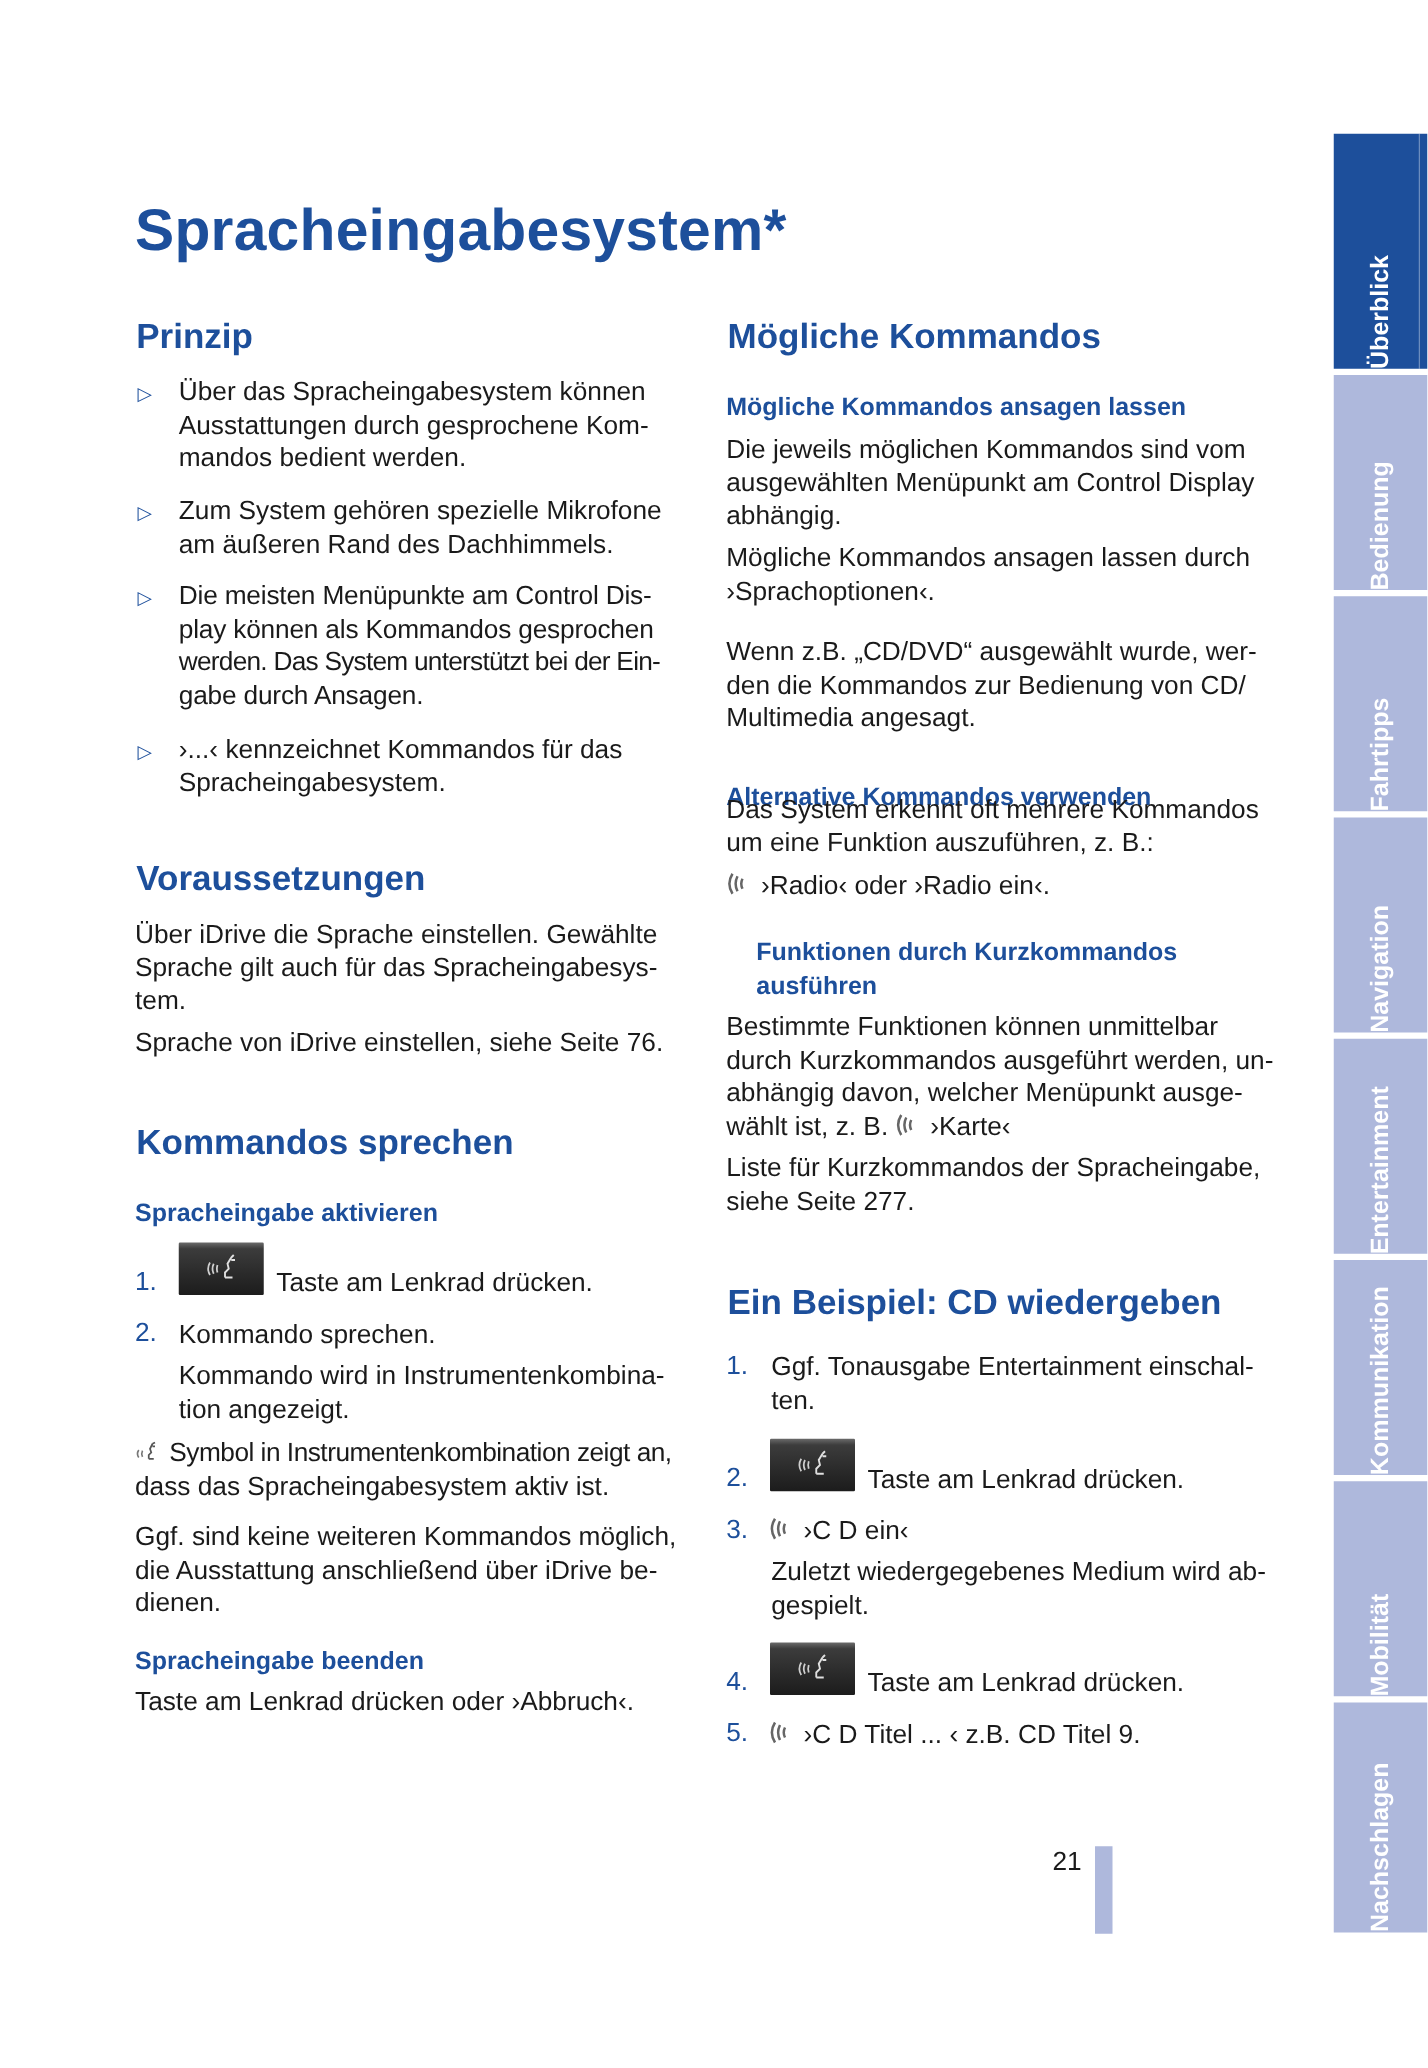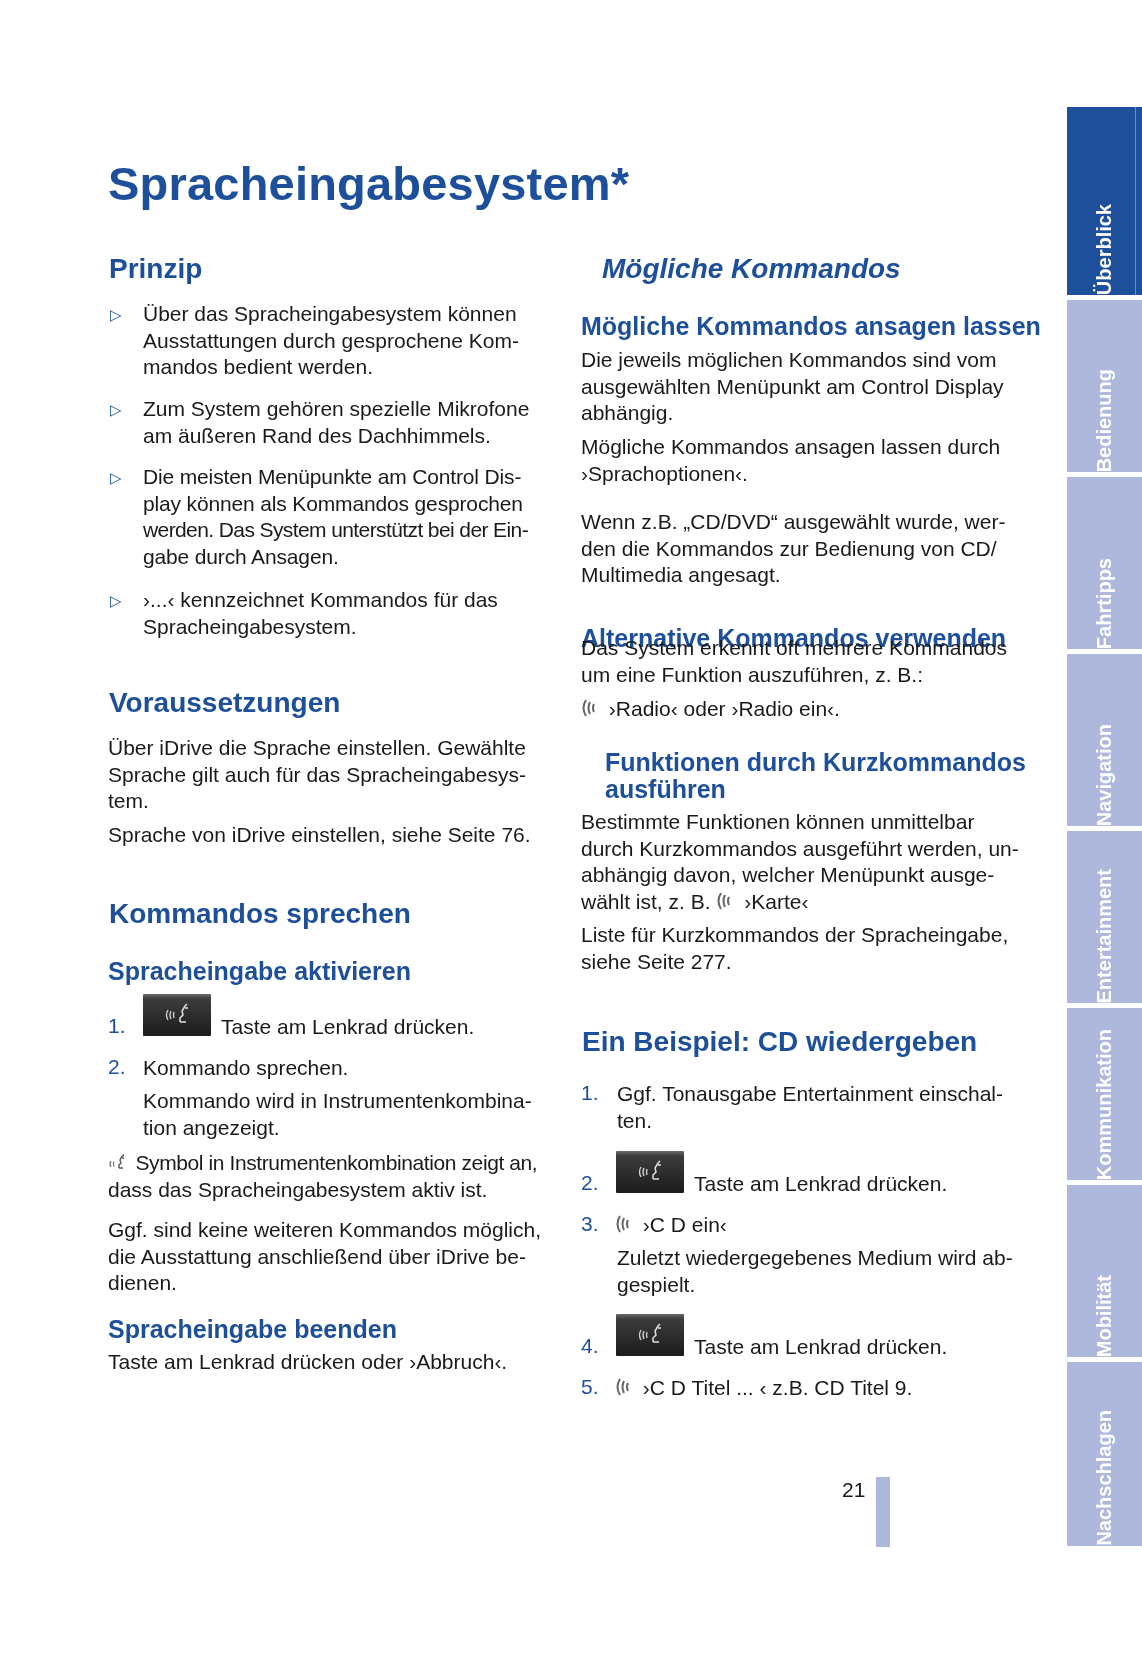--- a/index.html
+++ b/index.html
@@ -1,19 +1,19 @@
 <!DOCTYPE html>
 <html><head>
 <meta charset="utf-8">
 <style>
   html,body{margin:0;padding:0;background:#fff;}
   body{width:1142px;height:1654px;position:relative;overflow:hidden;font-family:"Liberation Sans",sans-serif;color:#1a1a1a;}
   h1.title{position:absolute;left:108px;top:156px;margin:0;font-size:47px;font-weight:bold;color:#1d4f9b;letter-spacing:0.2px;}
   .h2{position:absolute;margin:1px;font-size:28px;font-weight:bold;color:#1d4f9b;}
-  .h3{position:absolute;margin:0;font-size:25px;font-weight:bold;color:#1d4f9b;line-height:27px;}
+  .h3{position:absolute;margin:0;font-size:20px;font-weight:bold;color:#1d4f9b;line-height:27px;}
   .p{position:absolute;margin:0;font-size:21px;line-height:26.5px;color:#1a1a1a;}
   .bullet{position:absolute;font-size:15px;color:#1d4f9b;}
   .num{position:absolute;font-size:21px;color:#1d4f9b;}
   .btnimg{position:absolute;width:68px;height:42px;background:linear-gradient(#6a6a6a 0%,#3c3c3c 12%,#2a2a2a 60%,#1c1c1c 100%);border-radius:1px;display:flex;align-items:center;justify-content:center;}
   .btnimg svg{width:34px;height:30px;}
   .voice{display:inline-block;vertical-align:-3px;width:22px;height:22px;}
   .tab{position:absolute;left:1067px;width:75px;display:flex;align-items:flex-end;justify-content:center;}
   .tab span{writing-mode:vertical-rl;transform:rotate(180deg);font-size:20px;font-weight:bold;color:#fff;padding-bottom:8px;white-space:nowrap;}
   .tab.inactive{background:#aeb8dc;}
   .tab.active{background:#1d4f9b;}
@@ -98,21 +98,21 @@
 
 <p class="p" style="left:108px;top:1217px;">
   <span>Ggf. sind keine weiteren Kommandos möglich,</span><br>
   <span>die Ausstattung anschließend über iDrive be-</span><br>
   <span>dienen.</span>
 </p>
 
 <h3 class="h3" style="left:108px;top:1316px;">Spracheingabe beenden</h3>
 <p class="p" style="left:108px;top:1349px;">Taste am Lenkrad drücken oder ›Abbruch‹.</p>
 
-<h2 class="h2" style="left:601px;top:252px;font-style:italic;">Mögliche Kommandos</h2>
+<h2 class="h2" style="left:581px;top:252px;">Mögliche Kommandos</h2>
 <h3 class="h3" style="left:581px;top:313px;">Mögliche Kommandos ansagen lassen</h3>
 <p class="p" style="left:581px;top:347px;">
   <span>Die jeweils möglichen Kommandos sind vom</span><br>
   <span>ausgewählten Menüpunkt am Control Display</span><br>
   <span>abhängig.</span>
 </p>
 <p class="p" style="left:581px;top:434px;">
   <span>Mögliche Kommandos ansagen lassen durch</span><br>
   <span>›Sprachoptionen‹.</span>
 </p>

